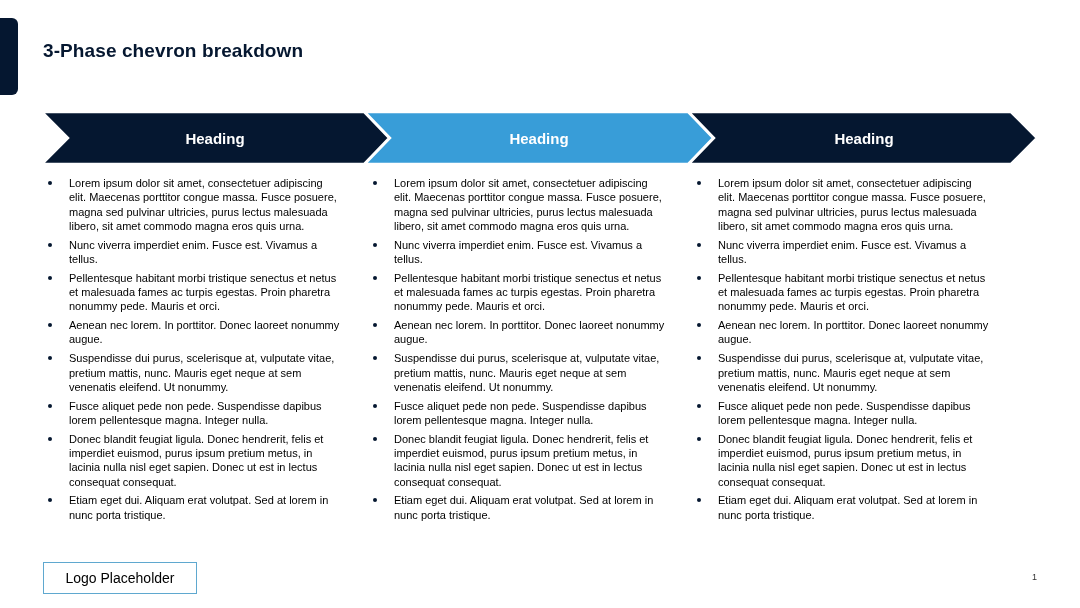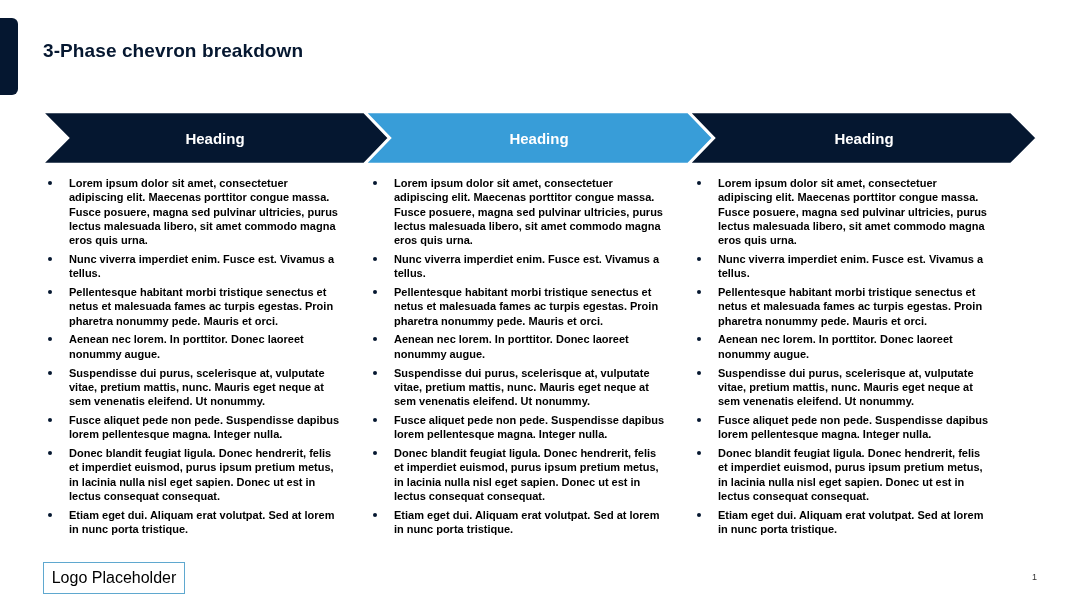--- a/index.html
+++ b/index.html
@@ -3,24 +3,24 @@
 <meta charset="utf-8">
 <style>
   * { margin: 0; padding: 0; box-sizing: border-box; }
   html, body { width: 1080px; height: 608px; background: #ffffff; overflow: hidden; }
   body { position: relative; font-family: "Liberation Sans", sans-serif; color: #000; }
   .accent-bar { position: absolute; left: -8px; top: 18px; width: 26px; height: 77px; background: #051730; border-radius: 6px; }
   .title { position: absolute; left: 43px; top: 40px; font-size: 19px; font-weight: bold; color: #051730; letter-spacing: 0.1px; }
   .chevrons { position: absolute; left: 0; top: 0; width: 1080px; height: 608px; }
   .chev-label { position: absolute; top: 130px; font-size: 15px; font-weight: bold; color: #ffffff; text-align: center; width: 200px; }
   .col { position: absolute; top: 176px; width: 300px; }
-  ul.bullets { list-style: none; font-weight: bold; }
+  ul.bullets { list-style: none; }
   ul.bullets li { position: relative; padding-left: 27px; font-size: 11px; line-height: 14.3px; margin-bottom: 4.5px; color: #000; }
   ul.bullets li::before { content: ""; position: absolute; left: 6px; top: 5px; width: 4px; height: 4px; border-radius: 50%; background: #051730; }
-  .logo { position: absolute; left: 43px; top: 562px; width: 142px; height: 32px; border: 1.5px solid #5fa8cf; display: flex; align-items: center; justify-content: center; font-size: 16px; color: #000; }
+  .logo { position: absolute; left: 43px; top: 562px; width: 154px; height: 32px; border: 1.5px solid #5fa8cf; display: flex; align-items: center; justify-content: center; font-size: 14px; color: #000; }
   .page-num { position: absolute; left: 1032px; top: 572px; font-size: 9px; color: #333; }
 </style>
 </head>
 <body>
 
 <div class="accent-bar"></div>
 <div class="title">3-Phase chevron breakdown</div>
 
 <svg class="chevrons" width="1080" height="608" viewBox="0 0 1080 608">
   <polygon points="42,112 364,112 389,138 364,164 42,164 68,138" fill="#051730" stroke="#ffffff" stroke-width="2.5" stroke-linejoin="miter"></polygon>

